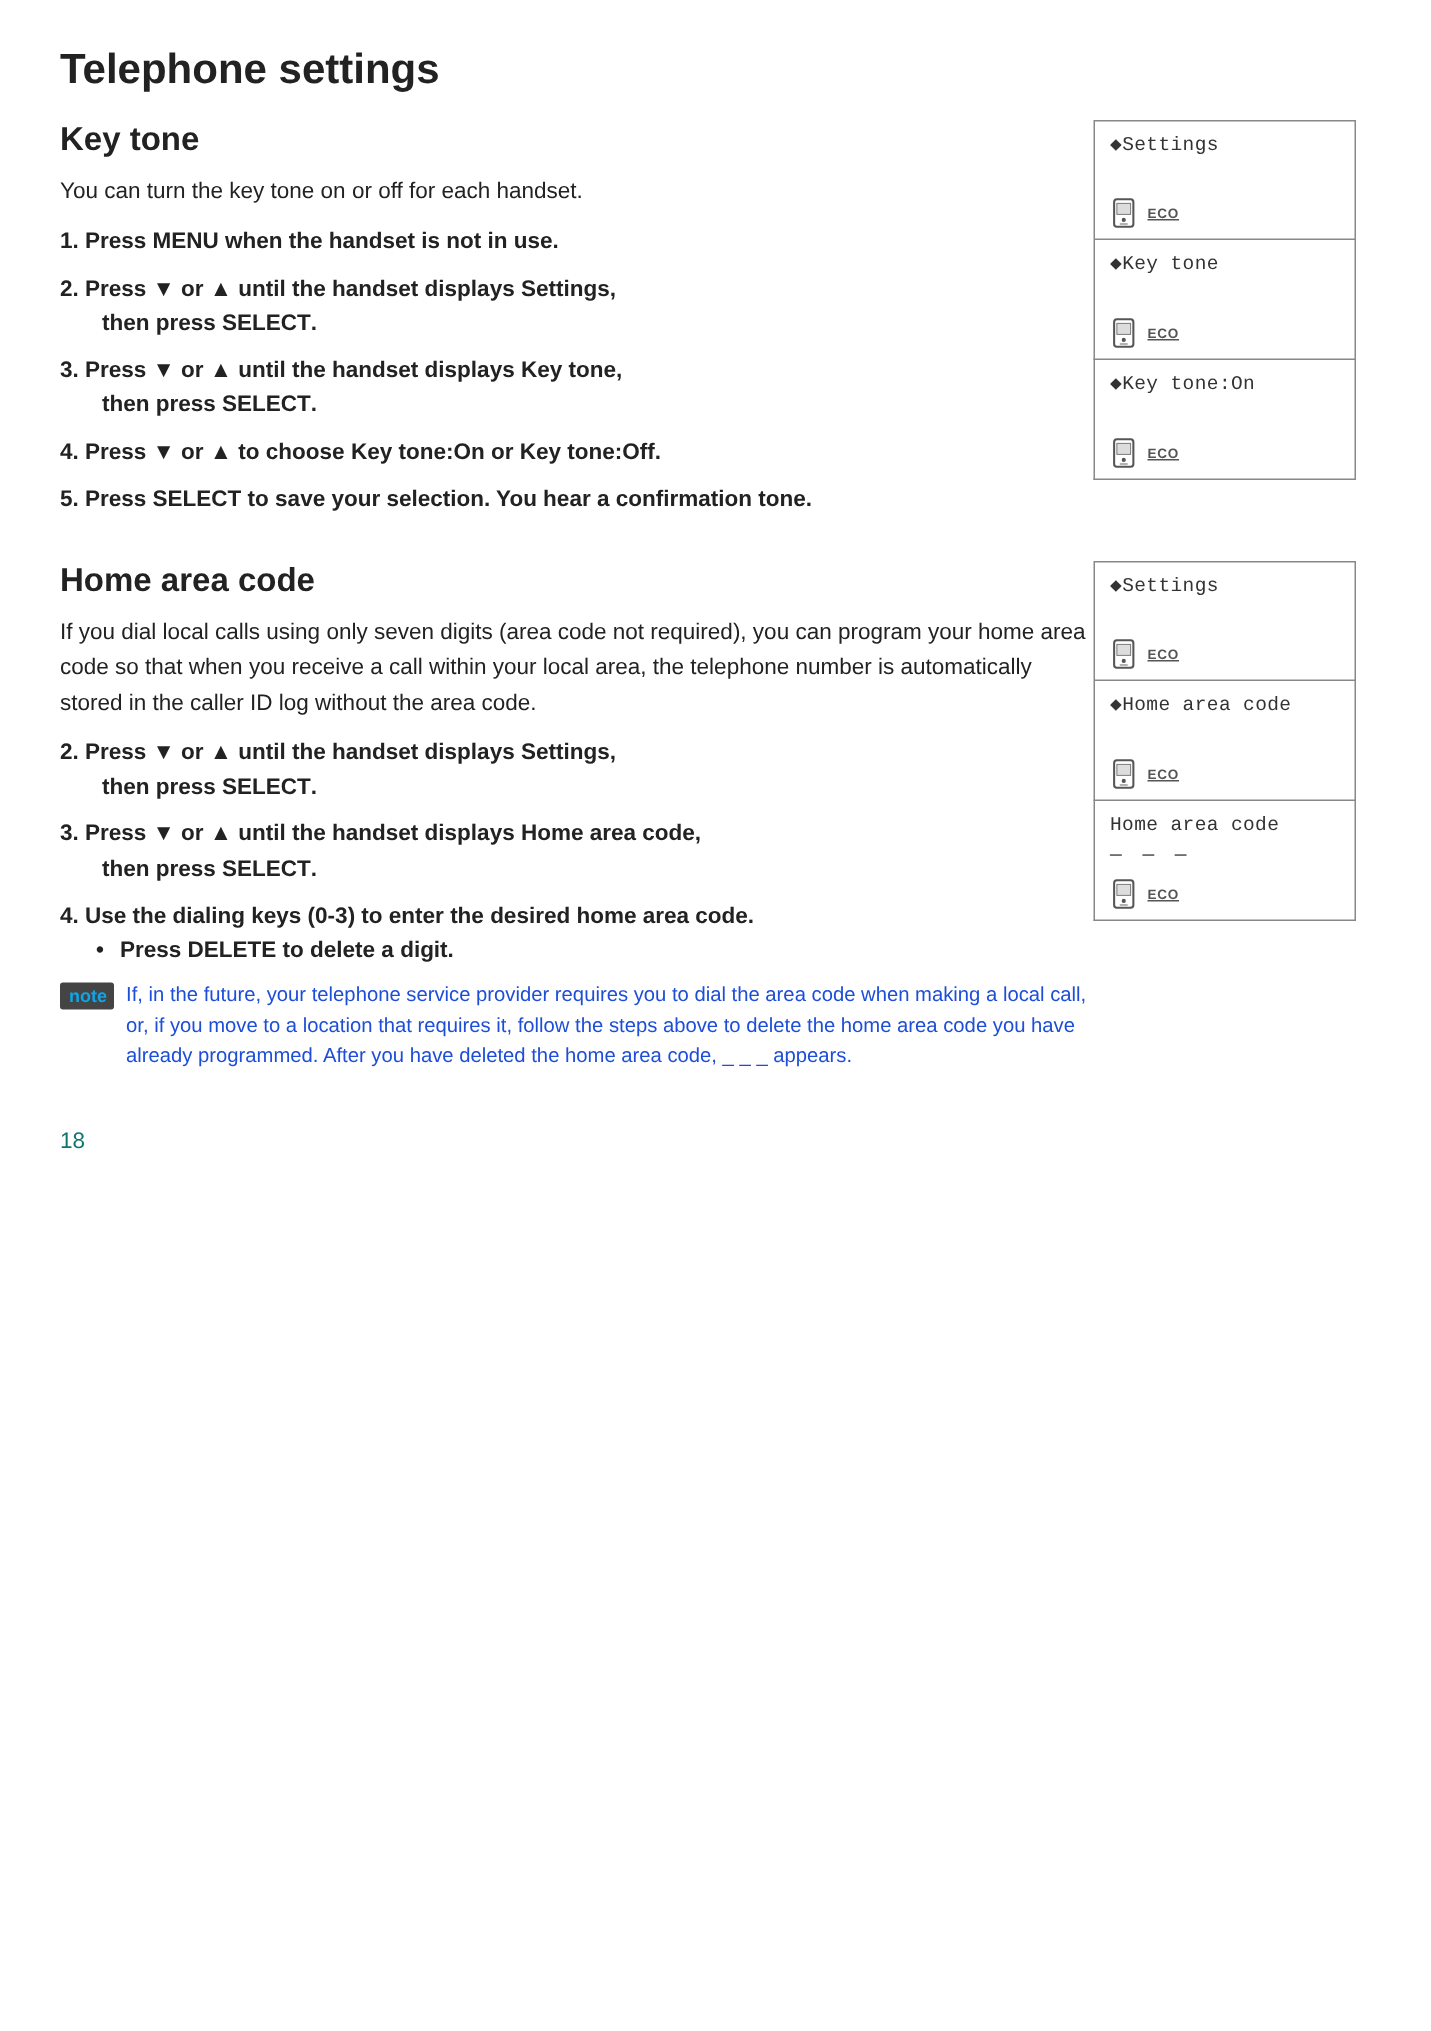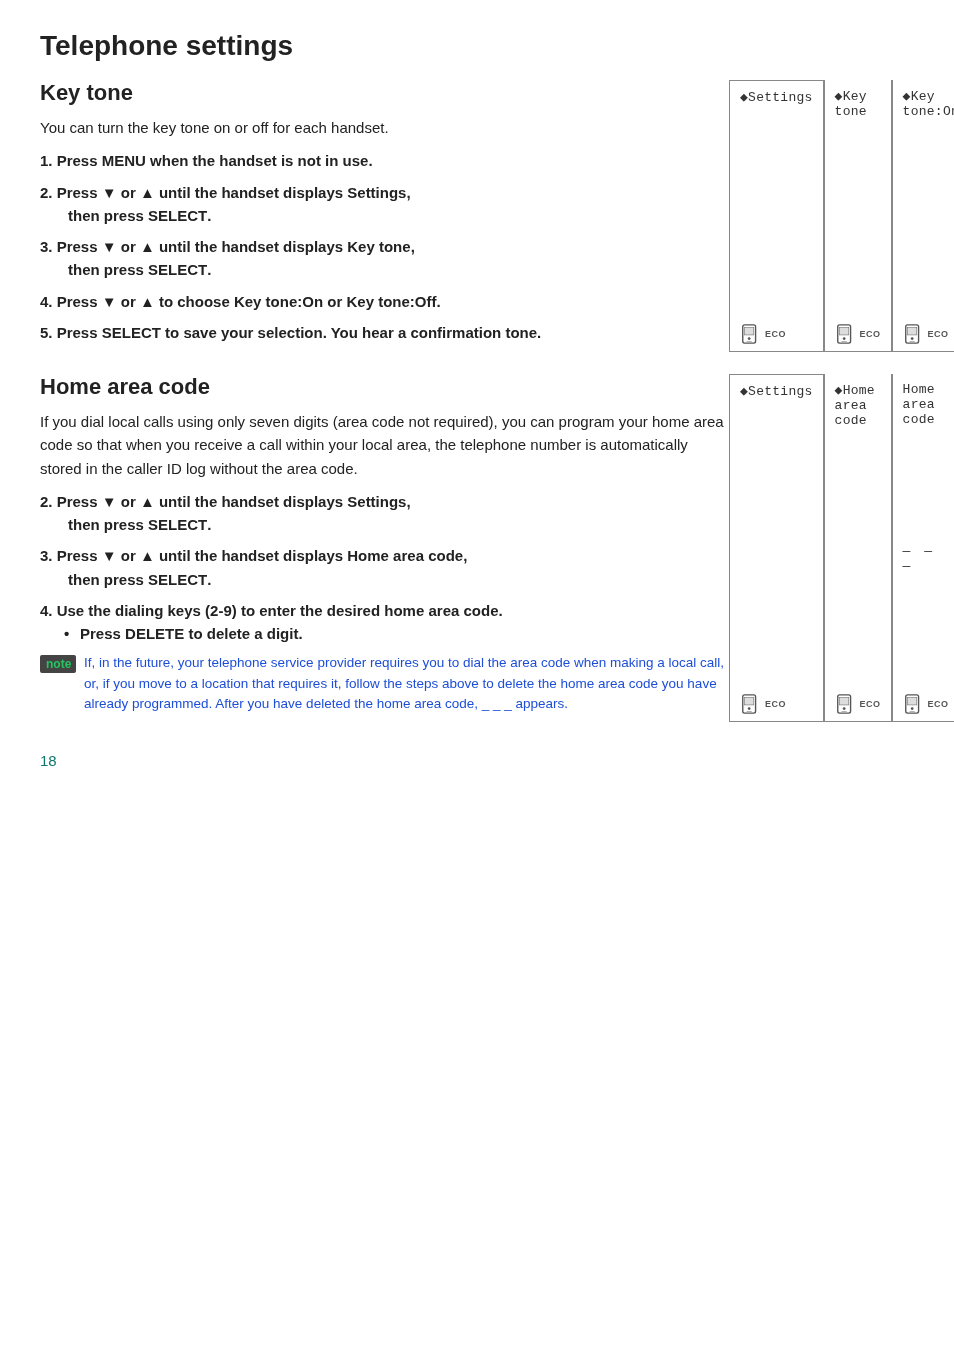--- a/index.html
+++ b/index.html
@@ -18,21 +18,21 @@
       margin-bottom: 18px;
     }
     h2 {
       font-size: 22px;
       font-weight: bold;
       margin-bottom: 10px;
     }
     .sidebar-col {
       width: 185px;
       display: flex;
-      flex-direction: row;
+      flex-direction: column;
       gap: 0;
     }
     .screen-box {
       border: 1.5px solid #888;
       width: 175px;
       min-height: 80px;
       display: flex;
       flex-direction: column;
       justify-content: space-between;
       margin-bottom: 0;
@@ -60,20 +60,21 @@
     .eco-icon .phone-svg {
       width: 22px;
       height: 22px;
     }
     .eco-label {
       font-size: 9px;
       font-weight: bold;
       color: #555;
       vertical-align: super;
       letter-spacing: 0.5px;
+      text-decoration: underline;
     }
     p.intro {
       margin-bottom: 10px;
       line-height: 1.55;
     }
     ol {
       margin-left: 0;
       padding-left: 0;
       list-style: none;
       font-weight: bold;
@@ -113,21 +114,21 @@
     }
     .note-box {
       display: flex;
       align-items: flex-start;
       gap: 8px;
       margin-top: 8px;
       margin-bottom: 8px;
     }
     .note-label {
       background: #444;
-      color: #22c55e;
+      color: #0ea5e9;
       font-size: 12px;
       font-weight: bold;
       padding: 2px 6px;
       border-radius: 2px;
       white-space: nowrap;
       margin-top: 2px;
       min-width: 36px;
       text-align: center;
     }
     .note-text {
@@ -241,21 +242,21 @@
     <ol>
       <li>
         <span class="step-num">2. Press ▼ or ▲ until the handset displays <strong>Settings</strong>,</span>
         <span class="indent">then press <strong>SELECT</strong>.</span>
       </li>
       <li>
         <span class="step-num">3. Press ▼ or ▲ until the handset displays <strong>Home area code</strong>,</span>
         <span class="indent">then press <strong>SELECT</strong>.</span>
       </li>
       <li>
-        <span class="step-num">4. Use the dialing keys (<strong>2-9</strong>) to enter the desired home area code.</span>
+        <span class="step-num">4. Use the dialing keys (<strong>0-3</strong>) to enter the desired home area code.</span>
         <ul class="bullet">
           <li>Press <strong>DELETE</strong> to delete a digit.</li>
         </ul>
       </li>
     </ol>
 
     <div class="note-box">
       <span class="note-label">note</span>
       <span class="note-text">If, in the future, your telephone service provider requires you to dial the area code when making a local call, or, if you move to a location that requires it, follow the steps above to delete the home area code you have already programmed. After you have deleted the home area code, _ _ _ appears.</span>
     </div>

